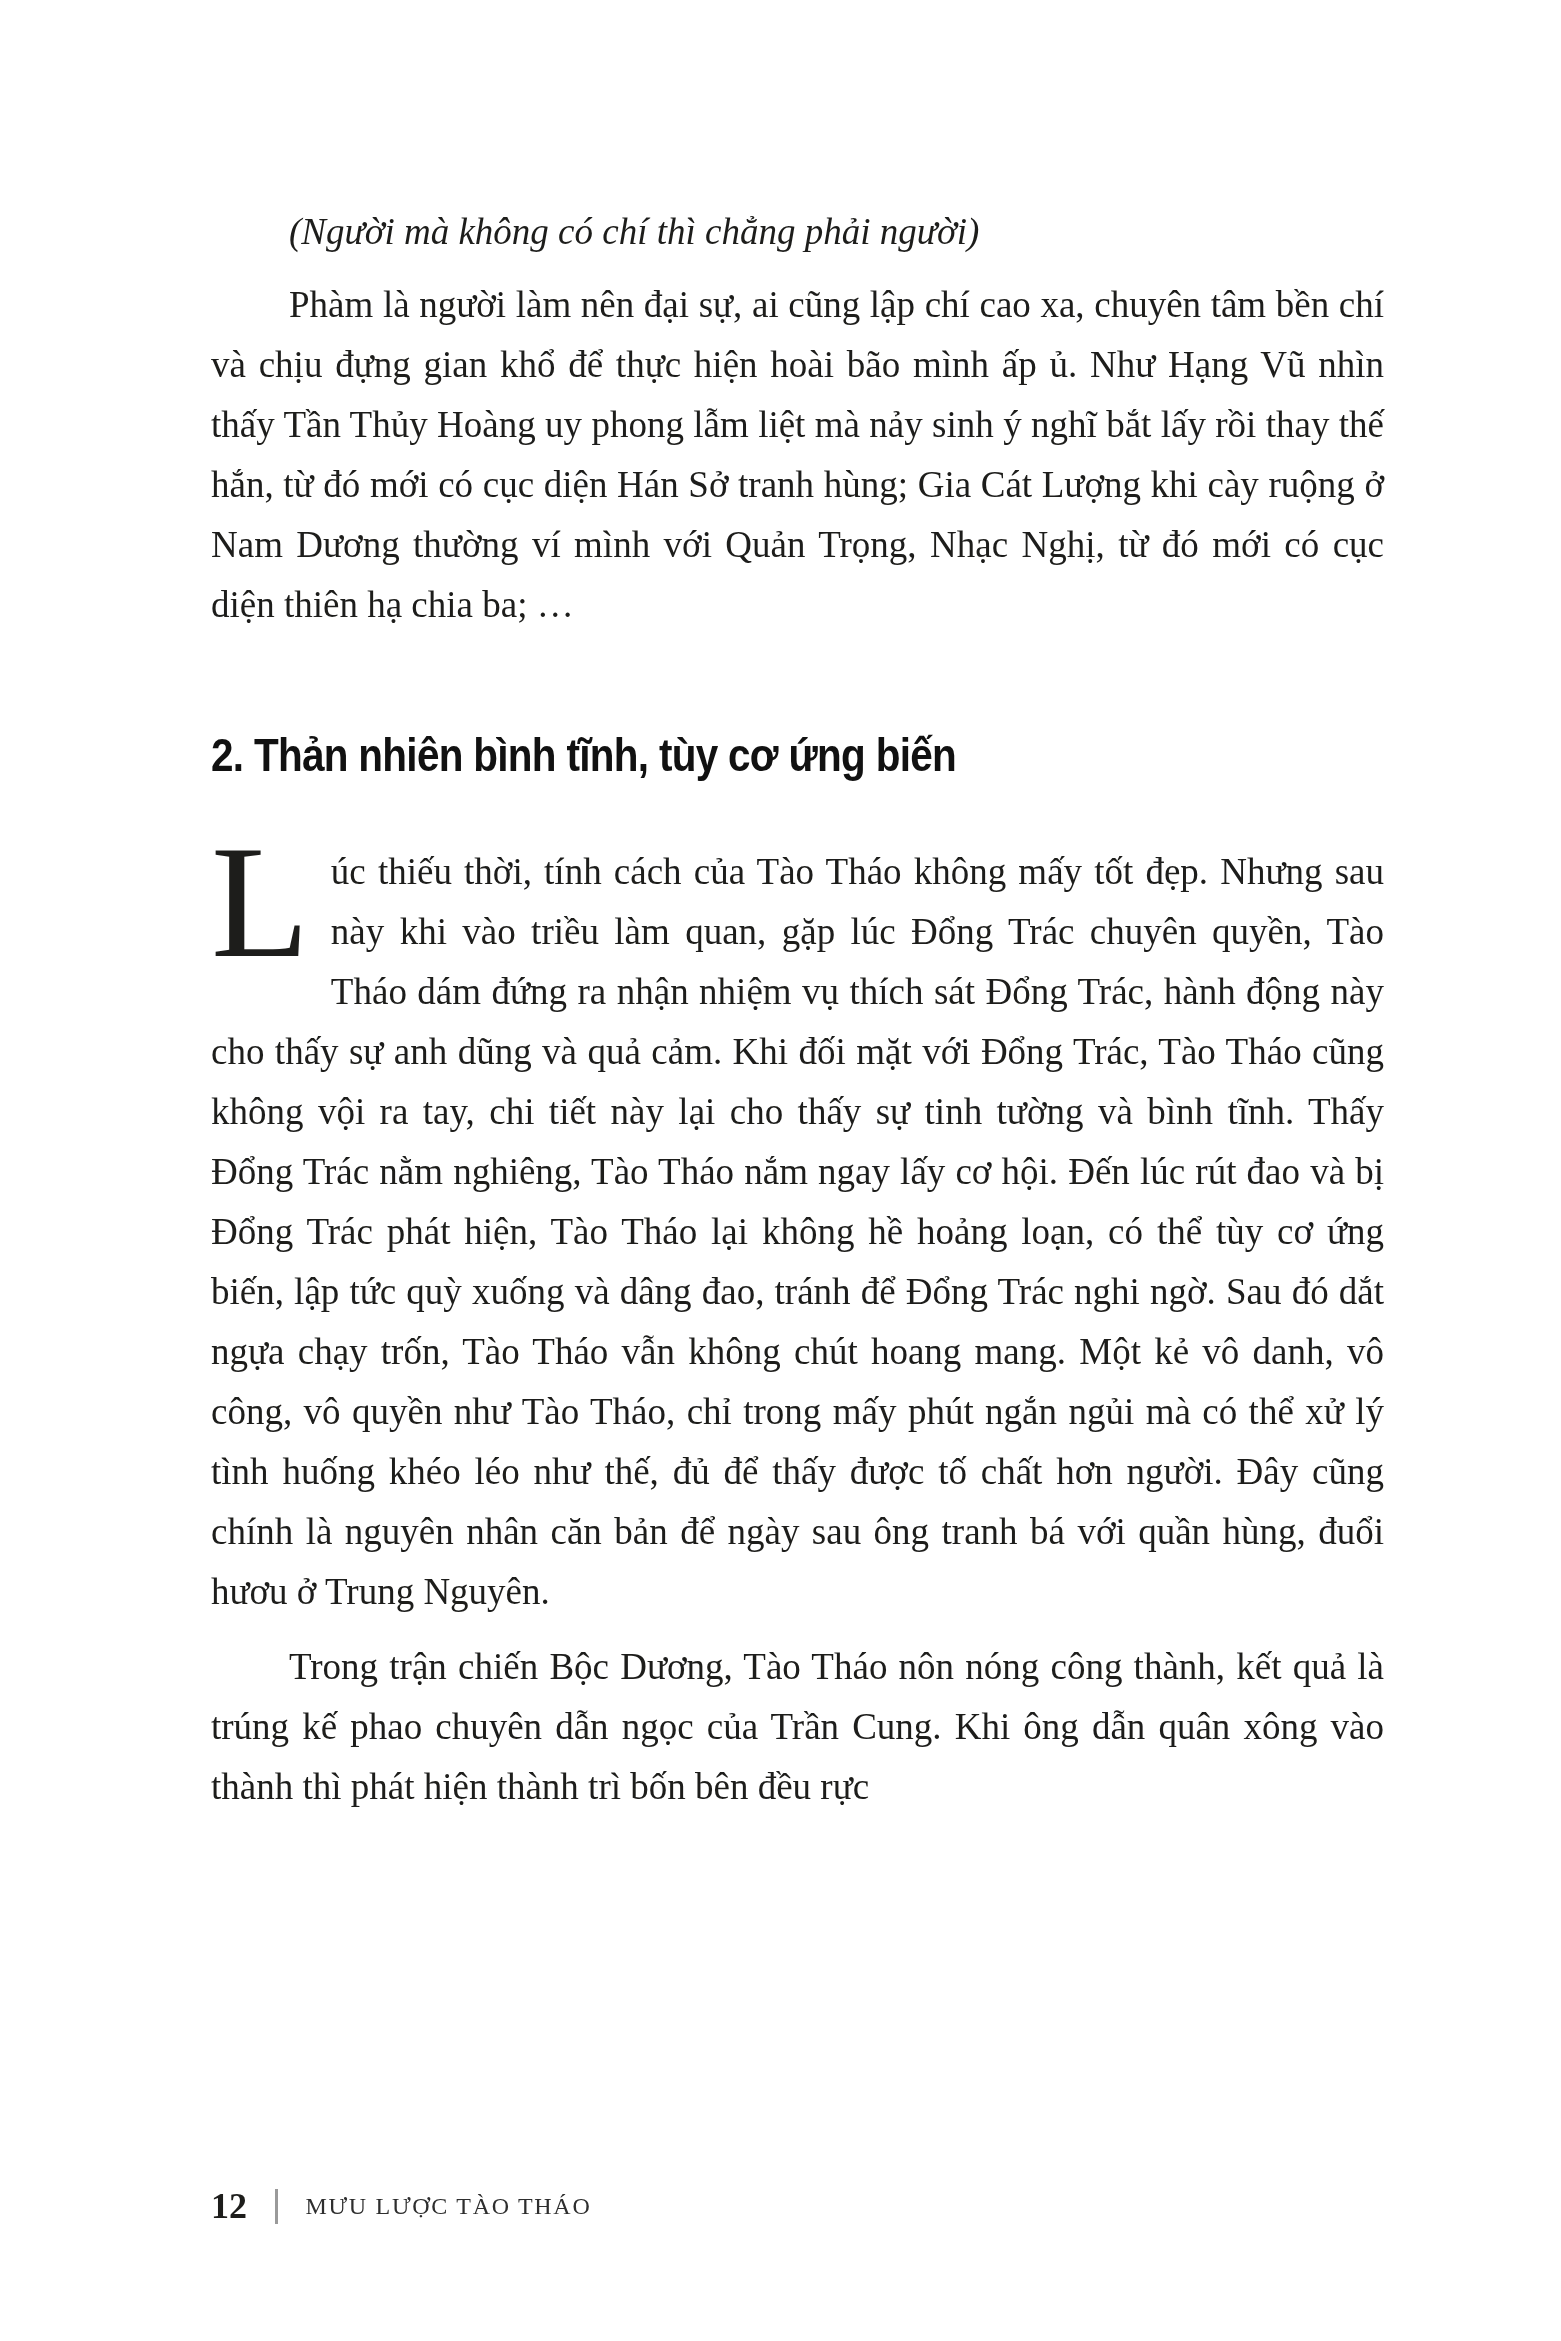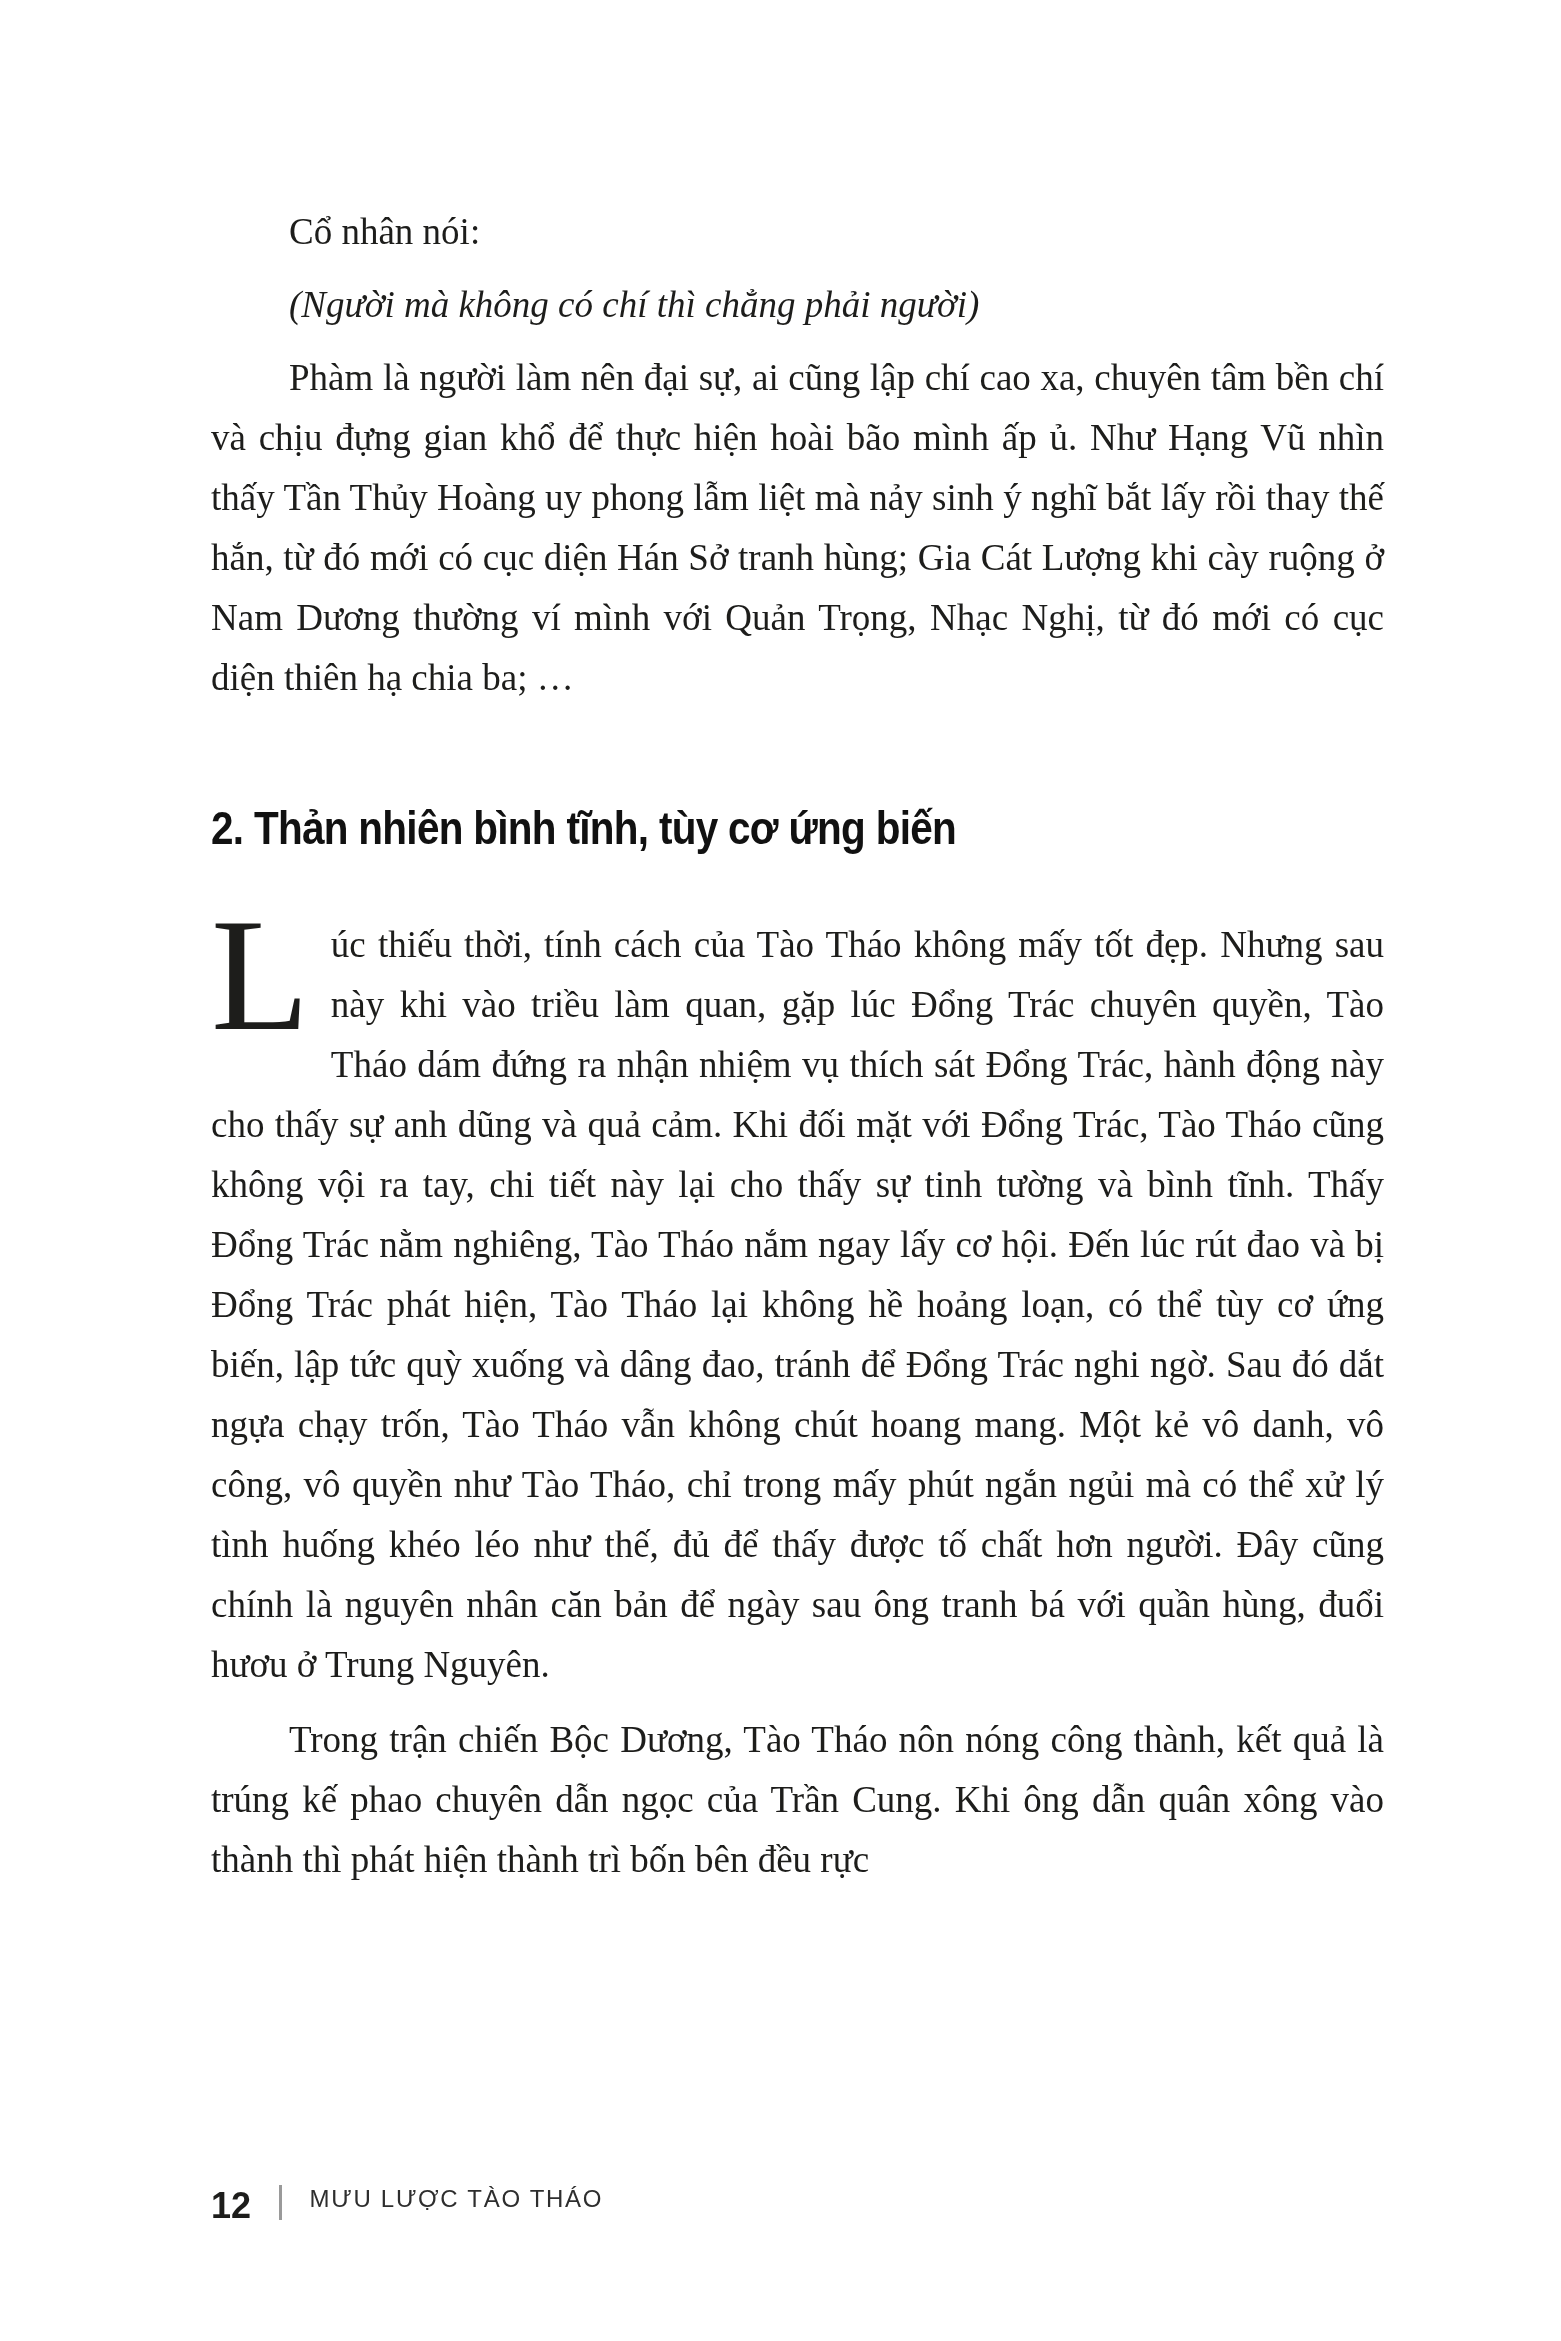--- a/index.html
+++ b/index.html
@@ -57,23 +57,23 @@
     line-height: 121px;
     padding: 0 21.5px 0 0;
     color: #1d1d1b;
   }
   .p3 { margin-top: 15px; }
   .footer {
     position: absolute;
     left: 211px;
     top: 2185px;
     display: flex;
-    align-items: flex-start;
+    align-items: center;
     gap: 28px;
-    font-family: Liberation Sans, sans-serif;
+    font-family: Liberation Serif, serif;
   }
   .page-num {
     font-weight: bold;
     font-size: 36px;
     color: #1d1d1b;
   }
   .divider {
     width: 2.5px;
     height: 35px;
     background: #9a9a9a;
@@ -84,21 +84,20 @@
     color: #2e2e2e;
   }
 </style>
 </head>
 <body>
 
 <div class="page">
 
   <div class="content">
 
-    <p class="quote-line">Cổ nhân nói:</p>
 
 
     <p class="quote-line italic">(Người mà không có chí thì chẳng phải người)</p>
 
     <p class="body-para indent">Phàm là người làm nên đại sự, ai cũng lập chí cao xa, chuyên tâm bền chí và chịu đựng gian khổ để thực hiện hoài bão mình ấp ủ. Như Hạng Vũ nhìn thấy Tần Thủy Hoàng uy phong lẫm liệt mà nảy sinh ý nghĩ bắt lấy rồi thay thế hắn, từ đó mới có cục diện Hán Sở tranh hùng; Gia Cát Lượng khi cày ruộng ở Nam Dương thường ví mình với Quản Trọng, Nhạc Nghị, từ đó mới có cục diện thiên hạ chia ba; …</p>
 
     <h2 class="section-heading">2. Thản nhiên bình tĩnh, tùy cơ ứng biến</h2>
 
     <p class="body-para dropcap-para"><span class="dropcap">L</span><span>úc thiếu thời, tính cách của Tào Tháo không mấy tốt đẹp. Nhưng sau này khi vào triều làm quan, gặp lúc Đổng Trác chuyên quyền, Tào Tháo dám đứng ra nhận nhiệm vụ thích sát Đổng Trác, hành động này cho thấy sự anh dũng và quả cảm. Khi đối mặt với Đổng Trác, Tào Tháo cũng không vội ra tay, chi tiết này lại cho thấy sự tinh tường và bình tĩnh. Thấy Đổng Trác nằm nghiêng, Tào Tháo nắm ngay lấy cơ hội. Đến lúc rút đao và bị Đổng Trác phát hiện, Tào Tháo lại không hề hoảng loạn, có thể tùy cơ ứng biến, lập tức quỳ xuống và dâng đao, tránh để Đổng Trác nghi ngờ. Sau đó dắt ngựa chạy trốn, Tào Tháo vẫn không chút hoang mang. Một kẻ vô danh, vô công, vô quyền như Tào Tháo, chỉ trong mấy phút ngắn ngủi mà có thể xử lý tình huống khéo léo như thế, đủ để thấy được tố chất hơn người. Đây cũng chính là nguyên nhân căn bản để ngày sau ông tranh bá với quần hùng, đuổi hươu ở Trung Nguyên.</span></p>
 

